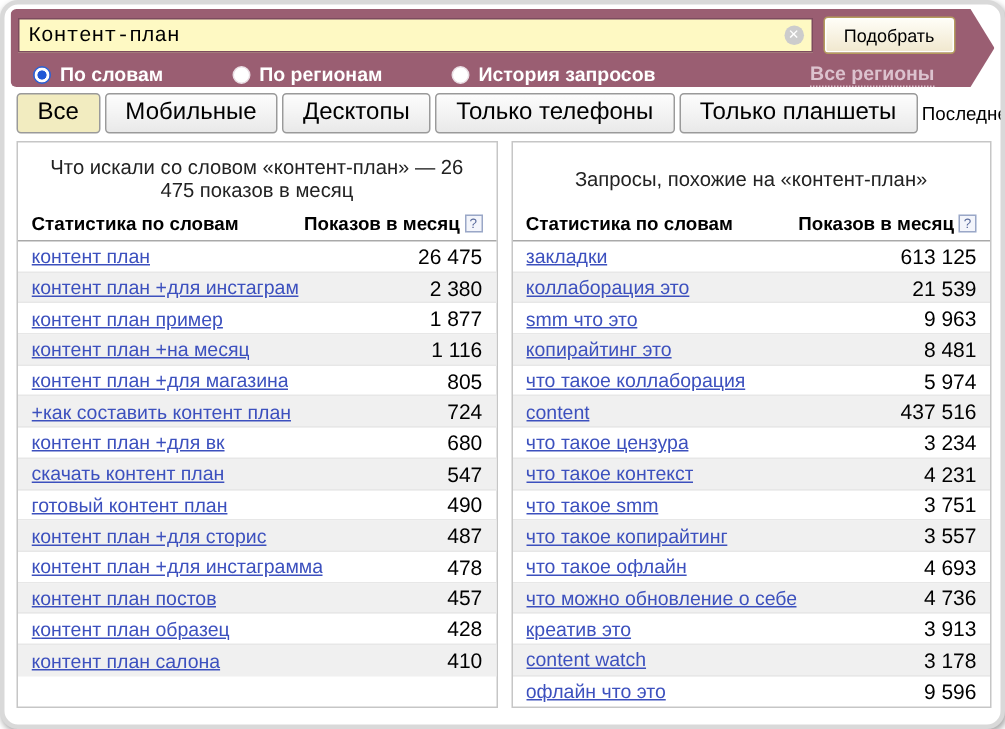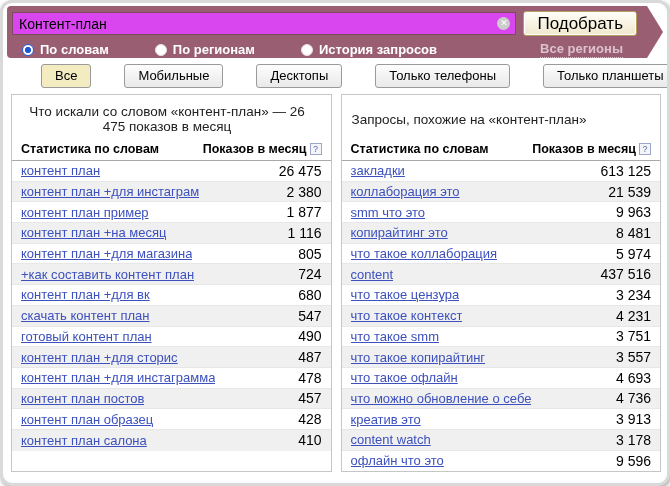--- a/index.html
+++ b/index.html
@@ -25,35 +25,35 @@
     border-radius: 4px 0 0 4px;
     clip-path: polygon(0 0, calc(100% - 16px) 0, 100% 50%, calc(100% - 16px) 100%, 0 100%);
     padding: 5px 26px 0 5px;
   }
   .search-row { display: flex; align-items: center; }
   .search-wrap { position: relative; flex: 1; margin-right: 7px; }
   .search-wrap input {
     width: 100%; height: 23px;
     border: 1px solid #7c4b5e;
     padding: 2px 24px 2px 6px;
-    font-family: Liberation Sans, sans-serif;
+    font-family: Liberation Mono, monospace;
     font-size: 14px; color: #000;
-    outline: none; background: #d946ef;
+    outline: none; background: #fef9c3;
   }
   .clear-ic {
     position: absolute; right: 6px; top: 5px;
     width: 13px; height: 13px; border-radius: 50%;
     background: #cccccc; color: #ffffff;
     font-size: 9px; line-height: 13px; text-align: center;
     cursor: pointer; user-select: none;
   }
   .submit-btn {
     height: 25px; padding: 0 13px;
     font-family: "Liberation Sans", sans-serif;
-    font-size: 17px; color: #000;
+    font-size: 12px; color: #000;
     background: linear-gradient(#fffef8, #f0e7cd);
     border: 1px solid #b59d5e;
     border-radius: 3px;
     box-shadow: inset 0 0 0 1px #ffffff;
     cursor: pointer;
   }
   .radio-row {
     display: flex; align-items: center;
     padding: 5px 14px 0 10px;
     color: #ffffff; font-size: 13px; font-weight: bold;
@@ -70,36 +70,36 @@
   }
   .regions {
     margin-left: auto; color: #dcc2ce; font-weight: bold;
     border-bottom: 1px dotted #dcc2ce; cursor: pointer;
     padding-bottom: 1px;
   }
   
   .tabs-row { display: flex; align-items: center; margin: 5px 2px 0 4px; height: 25px; }
   .tab {
     padding: 3px 13px 4px;
-    font-size: 13px; color: #000;
+    font-size: 16px; color: #000;
     background: linear-gradient(#fdfdfd, #e9e9e9);
     border: 1px solid #9a9a9a;
     border-radius: 3px;
-    margin-right: 3px; cursor: pointer; white-space: nowrap; margin-left: 30px;
+    margin-right: 3px; cursor: pointer; white-space: nowrap;
   }
   .tab.active { background: #f2ecc0; }
   .update { margin-left: auto; font-size: 12.5px; color: #000; white-space: nowrap; }
   
   .panels { display: flex; gap: 9px; margin: 6px 2px 0 4px; }
   .panel {
     flex: 1; background: #ffffff;
     border: 1px solid #c6c6c6;
   }
   .panel-title {
-    height: 44px; display: flex; align-items: center; 
+    height: 44px; display: flex; align-items: center; justify-content: center;
     text-align: center; font-size: 13.5px; color: #222;
     padding: 4px 10px 0;
   }
   .panel-title span { max-width: 290px; }
   .thead {
     display: flex; justify-content: space-between; align-items: center;
     padding: 3px 9px 4px;
     font-size: 12.5px; font-weight: bold; color: #000;
     border-bottom: 1px solid #a9a9a9;
   }

